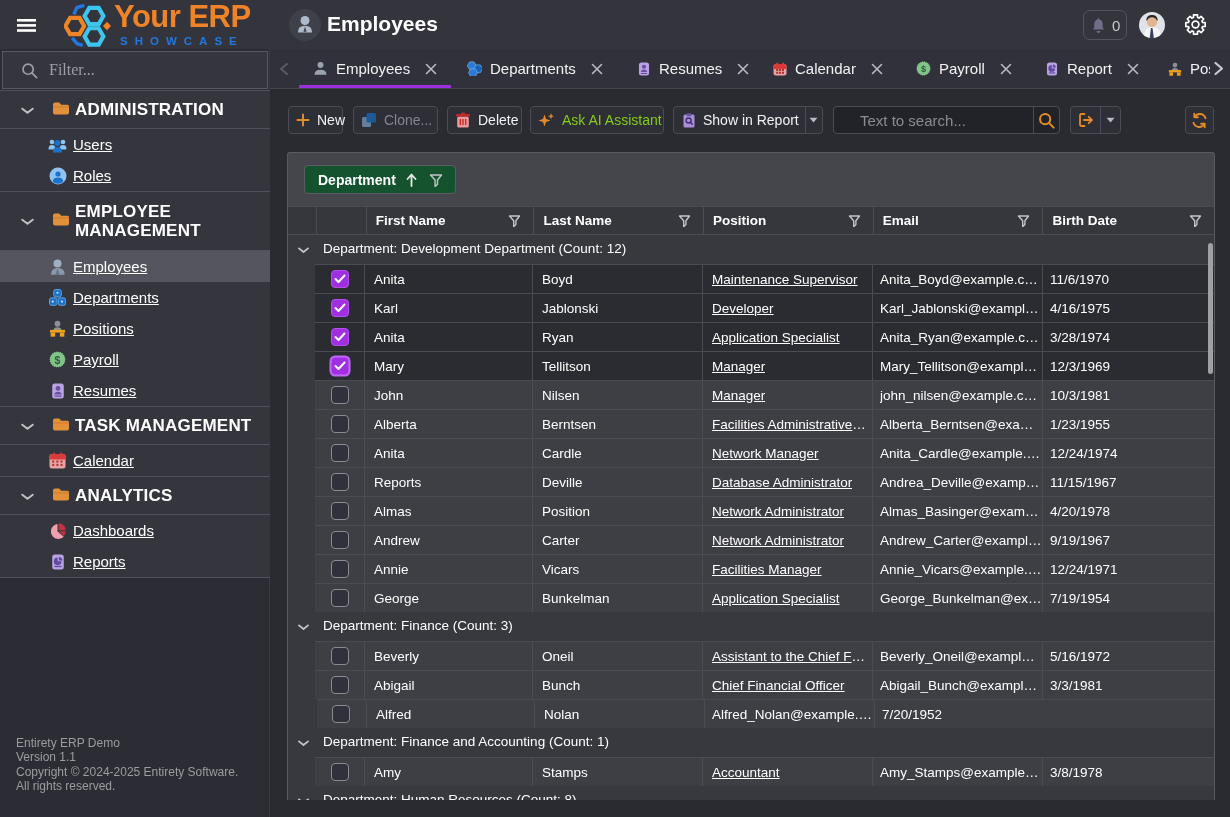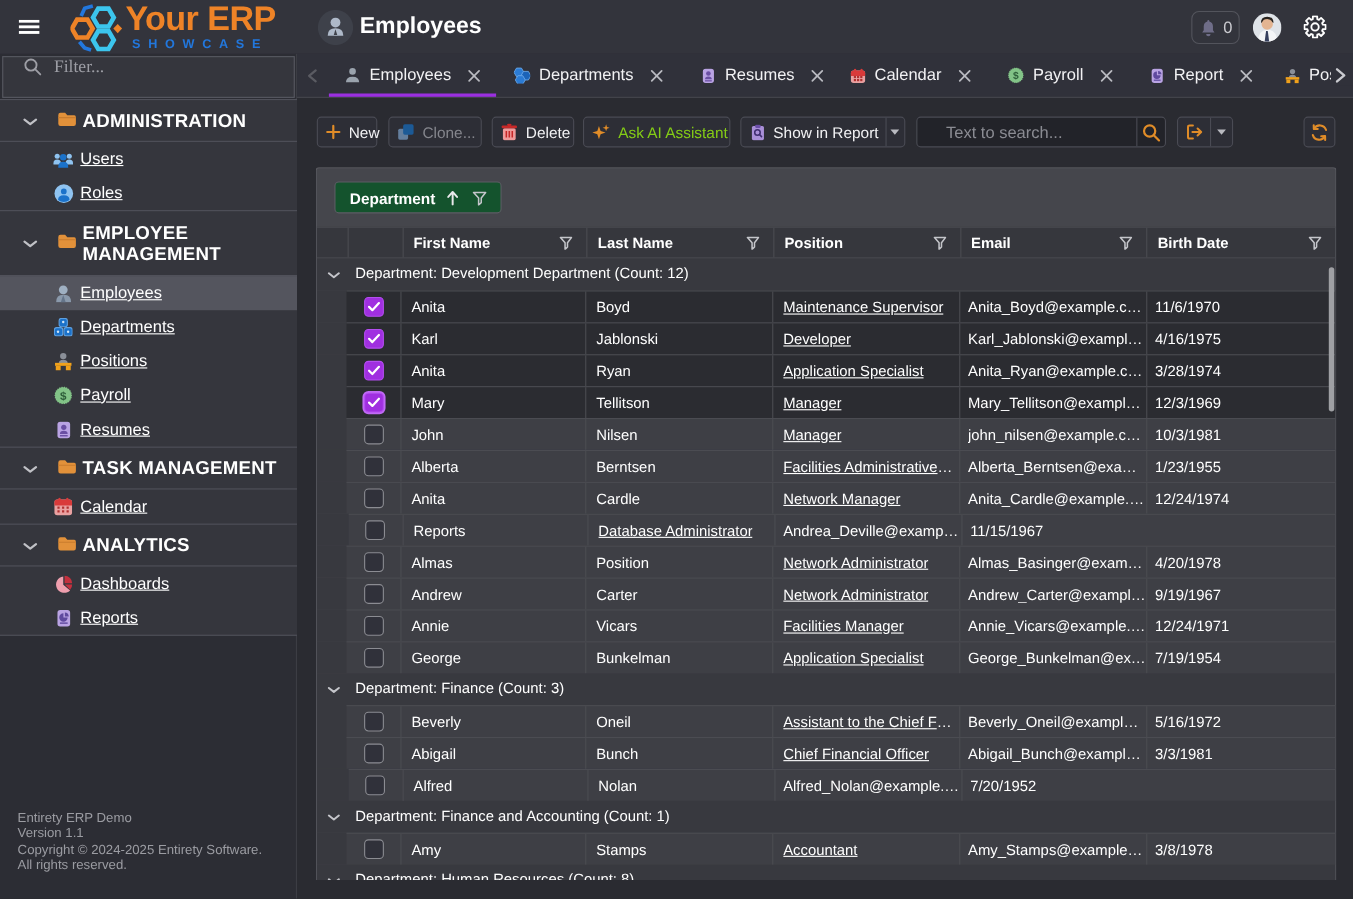--- a/index.html
+++ b/index.html
@@ -1,21 +1,21 @@
 <!DOCTYPE html>
 <html><head><meta charset="utf-8"><title>Employees</title><style>
 
 *{margin:0;padding:0;box-sizing:border-box}
 html,body{width:1230px;height:817px;overflow:hidden;background:#2a2b31;
  font-family:"Liberation Sans",sans-serif;color:#fff}
 #app{position:relative;width:1230px;height:817px}
 .abs{position:absolute}
 #topbar{position:absolute;left:0;top:0;width:1230px;height:49px;background:#33343c}
 #sidebar{position:absolute;left:0;top:49px;width:270px;height:768px;background:#2c2d34;border-right:1px solid #3c3d44}
-#filterbox{position:absolute;left:2px;top:2px;width:266px;height:38px;border:1px solid #585962;background:#35363d;display:flex;align-items:flex-start}
+#filterbox{position:absolute;left:2px;top:2px;width:266px;height:38px;border:1px solid #585962;background:#35363d;display:flex;align-items:center}
 #tree{position:absolute;left:0;top:41px;width:270px;background:#35363d;border-bottom:1px solid #50515a}
 .tgroup{display:flex;align-items:center;border-top:1px solid #50515a;border-bottom:1px solid #50515a;font-weight:bold;font-size:17px;letter-spacing:0.2px}
 .tgroup .chev{width:16px;margin-left:20px}
 .tgroup .fold{margin-left:16px}
 .tgroup .lbl{margin-left:5px;line-height:19px}
 .titem{height:31px;display:flex;align-items:center;font-size:15px}
 .titem .ic{width:19px;margin-left:48px;display:flex;justify-content:center}
 .titem .lbl{margin-left:6px;text-decoration:underline}
 .titem.sel{background:#54555e}
 #sidefoot{position:absolute;left:16px;top:687px;font-size:12px;line-height:14.4px;color:#9b9ca2}
@@ -682,20 +682,21 @@
             <div class="cell bd w-bd">12/24/1974</div>
           </div>
         </div>
 <div class="drow">
           <div class="ind"></div>
           <div class="cells">
             <div class="cell cb">
               <span class="ckb off"></span>
             </div>
             <div class="cell w-first">Reports</div>
+            <div class="cell w-last">Deville</div>
             <div class="cell w-pos">
               <a class="pos">Database Administrator</a>
             </div>
             <div class="cell em w-em">
               <span class="trunc">Andrea_Deville@example.com</span>
             </div>
             <div class="cell bd w-bd">11/15/1967</div>
           </div>
         </div>
 <div class="drow">

